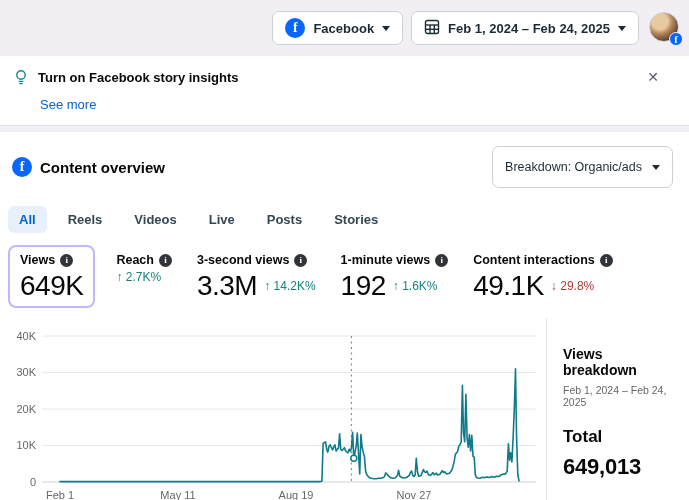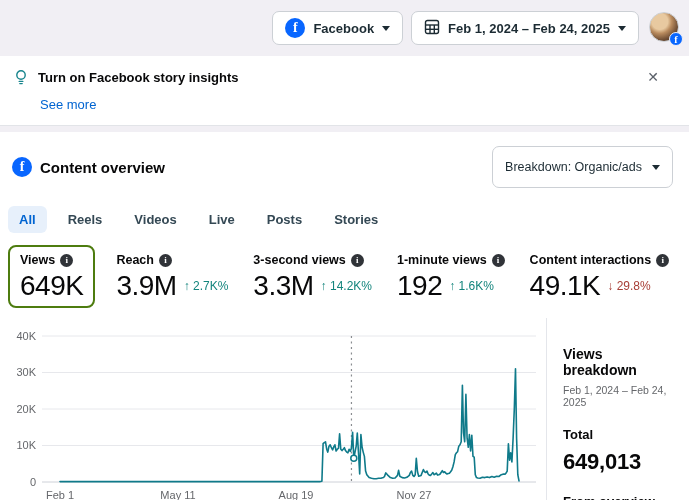--- a/index.html
+++ b/index.html
@@ -31,40 +31,40 @@
   .ov-title { font-size:15px; font-weight:700; margin-left:8px; flex:1; color:#080809; }
   .breakdown-btn { display:flex; align-items:center; gap:10px; background:#fff; border:1px solid #ccd0d5; border-radius:7px; height:42px; padding:0 12px; font-size:12.5px; color:#1c2b33; cursor:pointer; }
   .breakdown-btn .caret { border-top-color:#1c2b33; }
 
   .tabs { display:flex; gap:10px; padding:18px 8px 0 8px; align-items:center; }
   .tab { font-size:13px; font-weight:700; color:#344854; padding:6px 11px; border-radius:6px; cursor:pointer; }
   .tab.active { color:#0064d1; background:#e7f0fb; }
 
   .metrics { display:flex; align-items:flex-start; padding:12px 0 0 8px; gap:25px; white-space:nowrap; }
   .metric { padding:8px 0 6px 0; }
-  .metric.selected { border:2px solid #4d7c0f; border-radius:8px; padding:6px 10px 4px 10px; margin-right:-4px; }
+  .metric.selected { border:2px solid #c4b5fd; border-radius:8px; padding:6px 10px 4px 10px; margin-right:-4px; }
   .m-label { font-size:12.5px; font-weight:700; color:#080809; display:flex; align-items:center; gap:5px; }
   .info { width:13px; height:13px; border-radius:50%; background:#303338; color:#fff; font-size:9px; font-weight:700; display:inline-flex; align-items:center; justify-content:center; font-family:"Liberation Serif",serif; cursor:pointer; }
   .info::after { content:"i"; }
   .m-line { display:flex; align-items:center; gap:7px; margin-top:3px; }
   .m-value { font-size:28px; font-weight:300; letter-spacing:-0.5px; color:#080809; }
   .delta { font-size:12px; font-weight:400; }
   .delta.up { color:#12847c; }
   .delta.down { color:#a73e36; }
 
   
   .content-row { display:flex; margin-top:10px; }
   .chart-col { width:547px; border-right:1px solid #e4e6eb; padding-top:6px; }
   .ax { font-size:11px; fill:#65676b; font-family:"Liberation Sans",sans-serif; }
 
   .panel { flex:1; padding:28px 10px 0 16px; }
   .panel-title { font-size:14px; font-weight:700; color:#080809; }
   .panel-date { font-size:10.5px; color:#65676b; margin-top:6px; }
   .panel-row { margin-top:19px; }
-  .panel-row-label { font-size:13px; font-weight:700; color:#080809; }
+  .panel-row-label { font-size:17px; font-weight:700; color:#080809; }
   .panel-row-value { font-size:22px; font-weight:600; color:#080809; margin-top:7px; letter-spacing:-0.2px; }
 </style>
 </head>
 <body>
 
 <div class="topbar">
   <div class="tb-btn">
     <span class="fb-circle">f</span>
     <span>Facebook</span>
     <span class="caret"></span>
@@ -135,21 +135,20 @@
       <div class="m-line">
           <span class="m-value">649K</span>
         </div>
     </div>
     <div class="metric">
       <div class="m-label">
           <span>Reach</span>
           <span class="info"></span>
         </div>
       <div class="m-line">
-          <span class="m-value">3.9M</span>
         <span class="delta up"><span>↑</span> <span>2.7K%</span></span>
         </div>
     </div>
     <div class="metric">
       <div class="m-label">
           <span>3-second views</span>
           <span class="info"></span>
         </div>
       <div class="m-line">
           <span class="m-value">3.3M</span>

